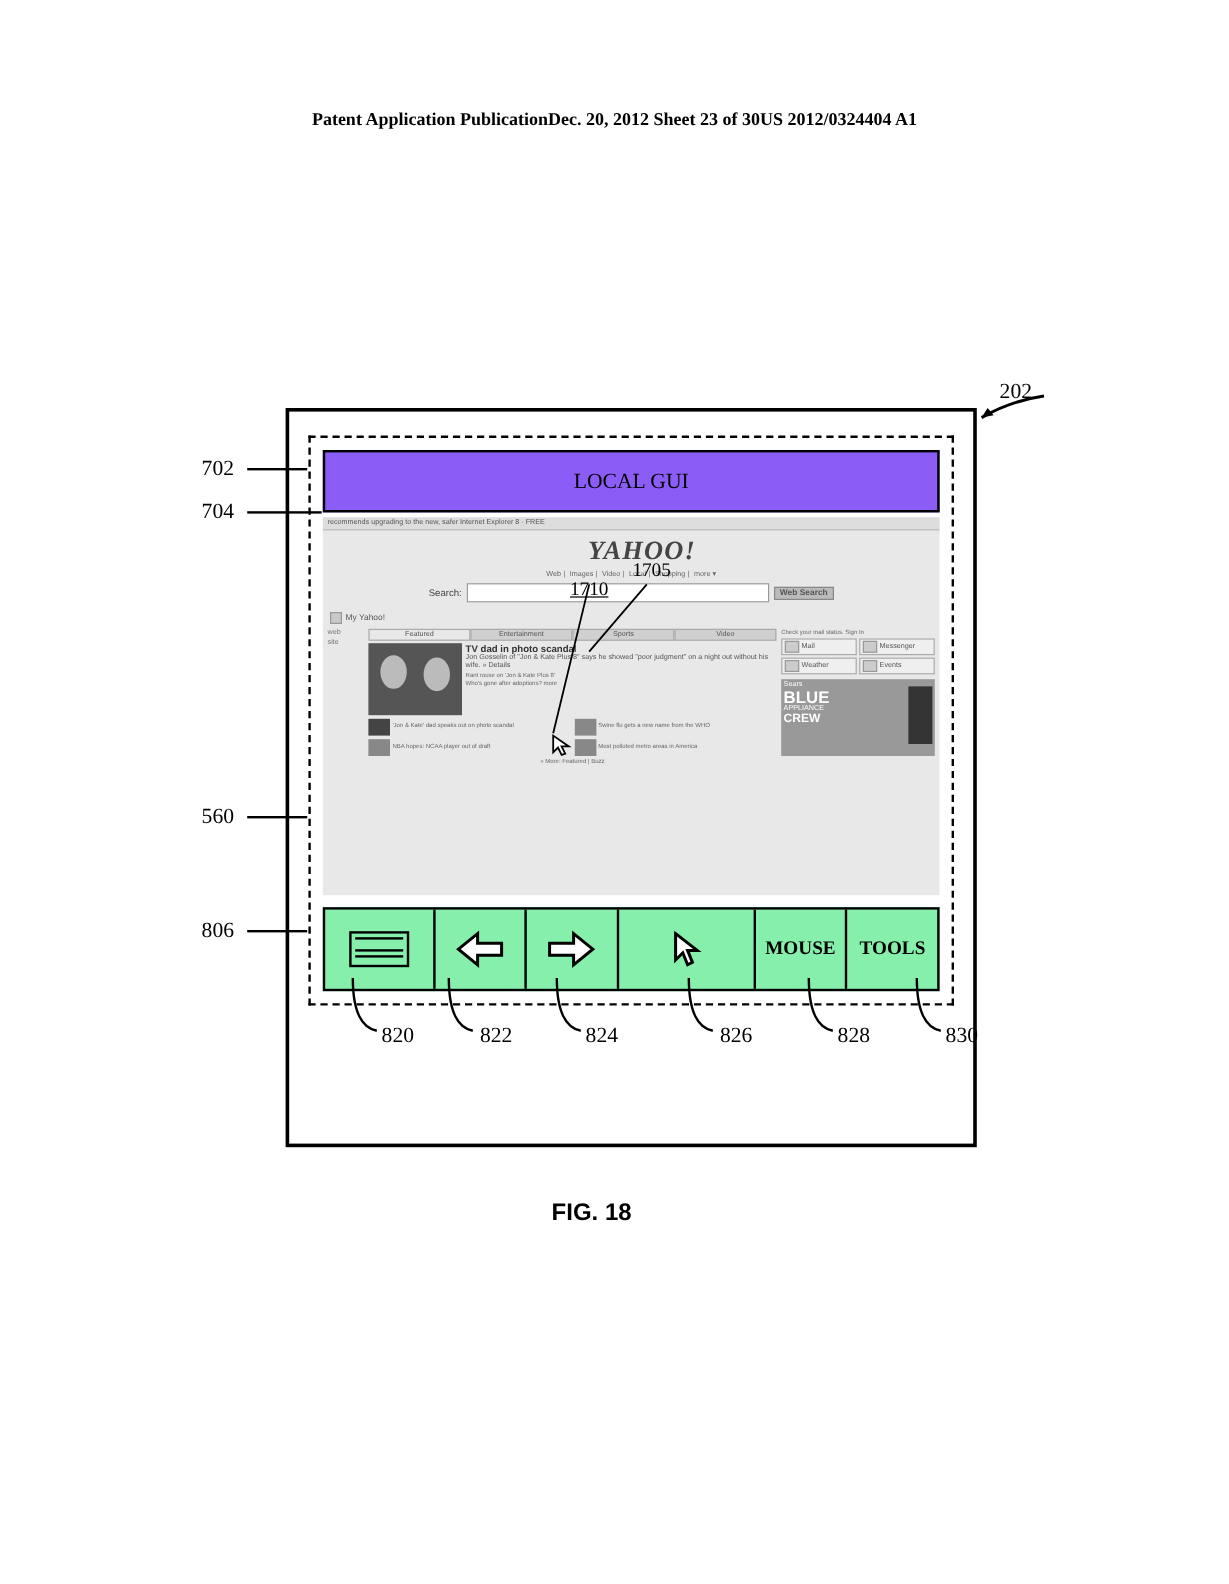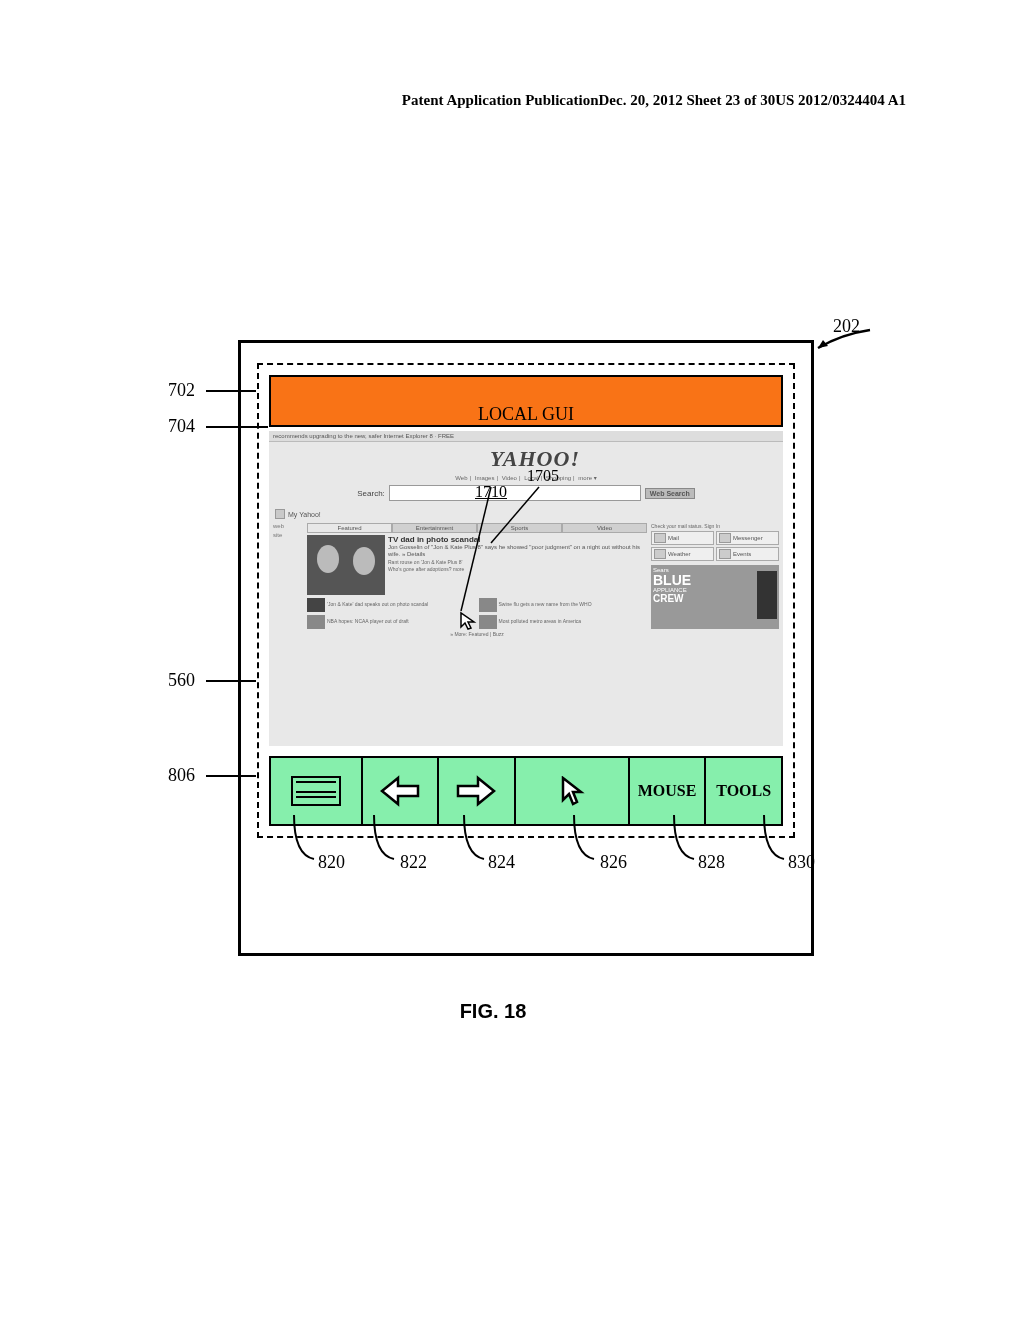--- a/index.html
+++ b/index.html
@@ -10,21 +10,21 @@
     width: 1024px;
     height: 1320px;
     position: relative;
   }
   .page-header {
     position: absolute;
     top: 92px;
     left: 118px;
     right: 118px;
     display: flex;
-    justify-content: flex-end;
+    justify-content: center;
     font-size: 15px;
     font-weight: bold;
   }
   .figure-area {
     position: absolute;
     top: 340px;
     left: 168px;
     width: 650px;
   }
   .outer-box {
@@ -44,25 +44,25 @@
     border: 2px dashed #000;
   }
   .local-gui {
     position: absolute;
     top: 10px;
     left: 10px;
     right: 10px;
     height: 48px;
     border: 2px solid #000;
     display: flex;
-    align-items: flex-end;
+    align-items: center;
     justify-content: center;
     font-family: "Times New Roman", serif;
     font-size: 18px;
-    background: #f97316;
+    background: #8b5cf6;
   }
   .remote-content {
     position: absolute;
     top: 66px;
     left: 10px;
     right: 10px;
     bottom: 90px;
     background: #e8e8e8;
     overflow: hidden;
     font-family: Arial, sans-serif;

